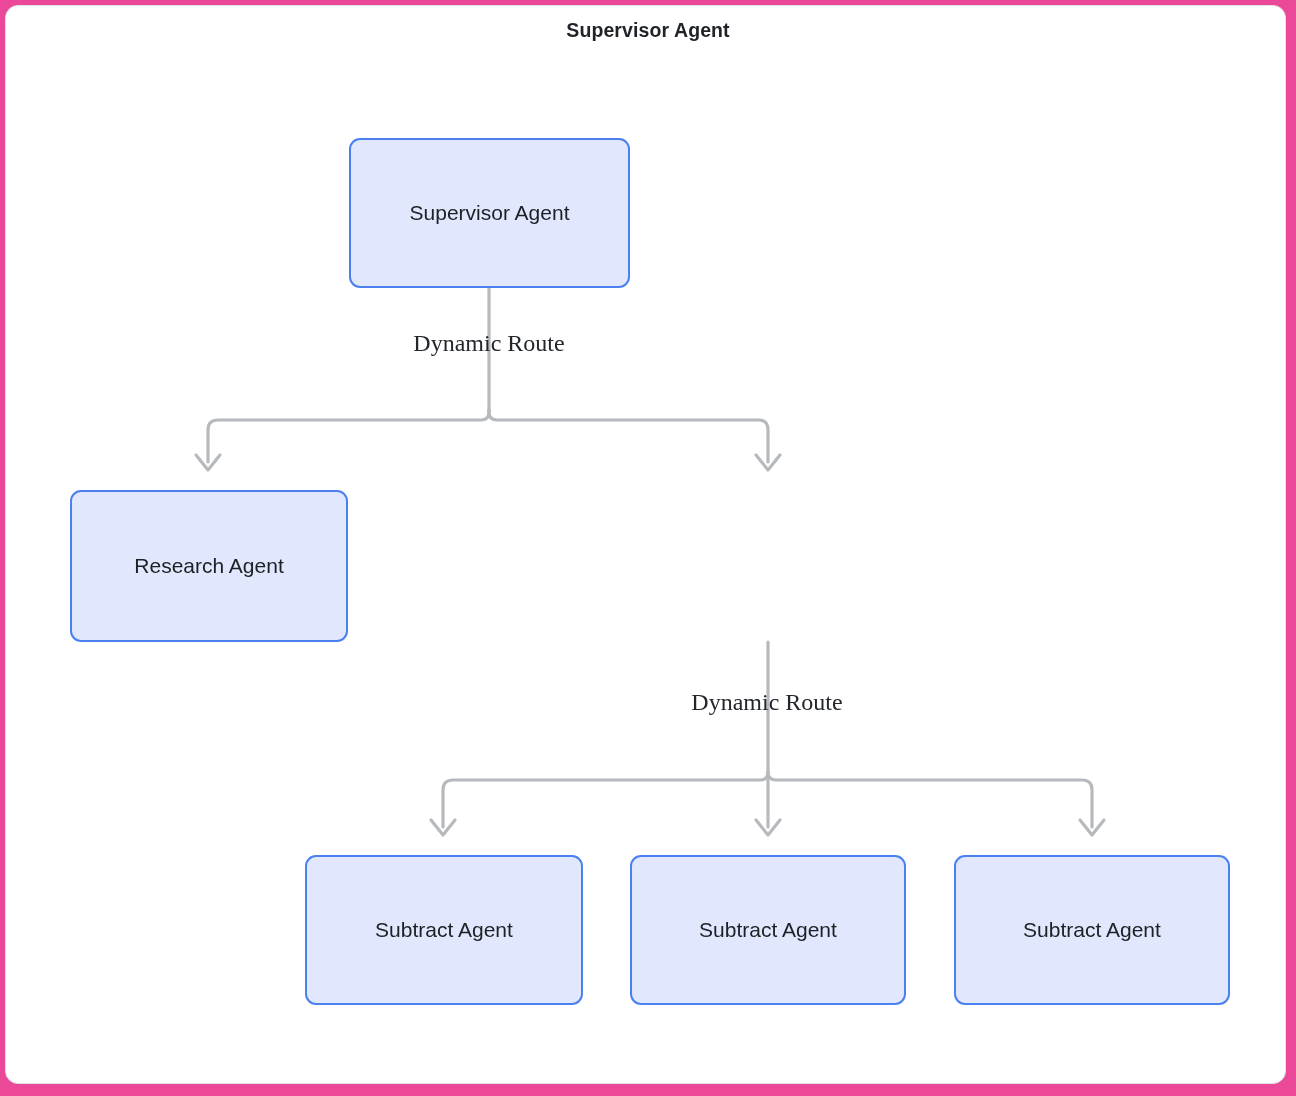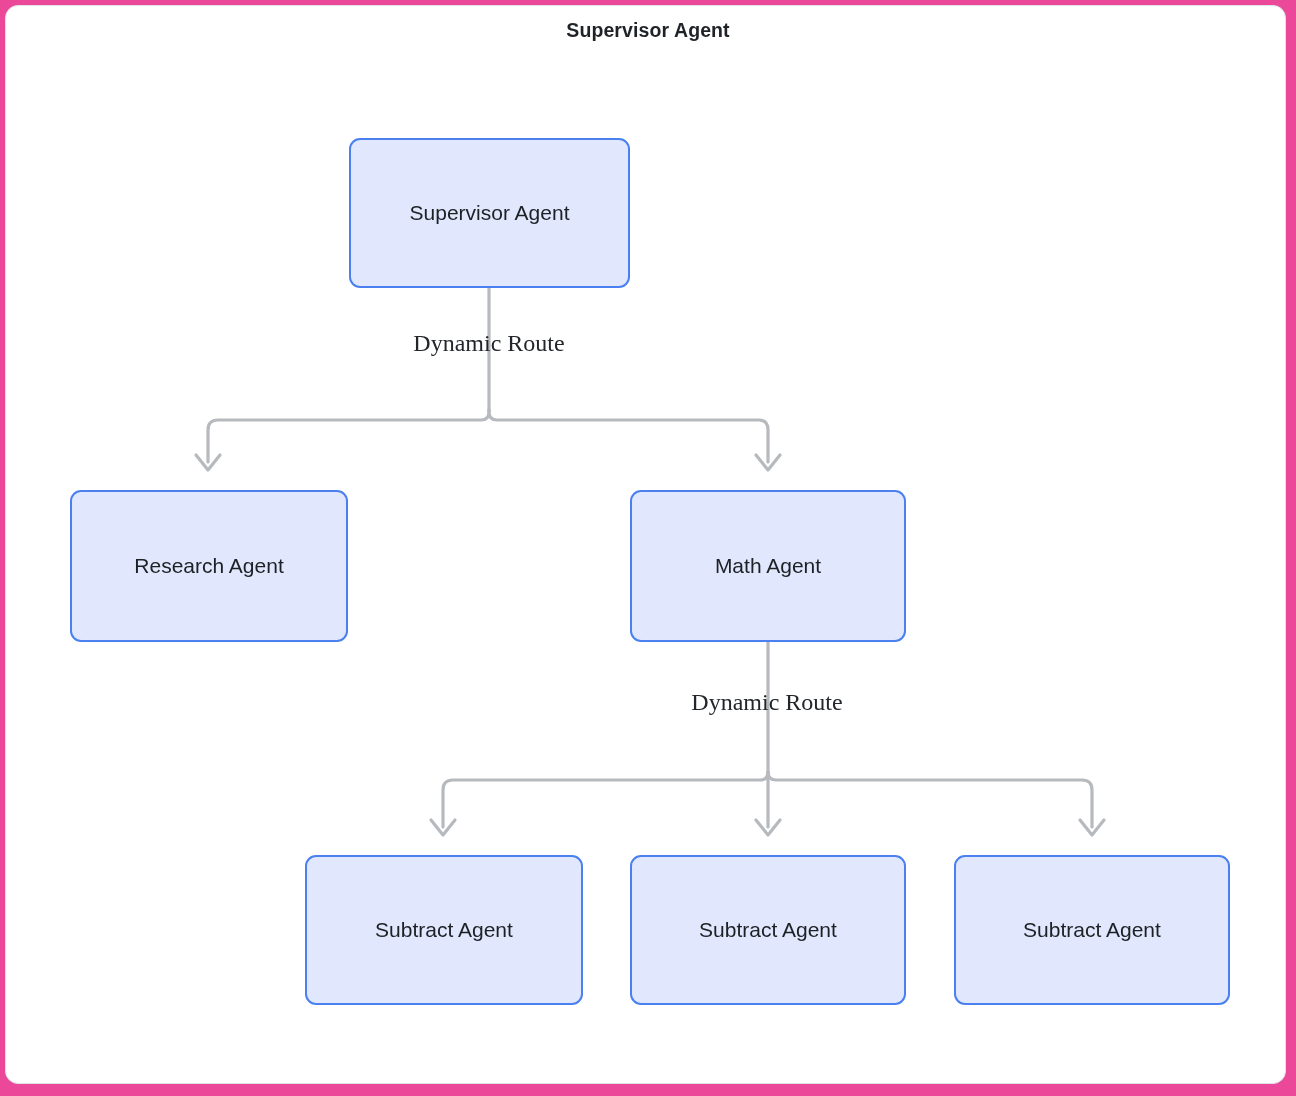--- a/index.html
+++ b/index.html
@@ -137,23 +137,20 @@
   <div class="edge-label" id="edge-label-middle">Dynamic Route</div>
 
   <div class="node" id="node-supervisor">
     <span class="node-label">Supervisor Agent</span>
   </div>
 
   <div class="node" id="node-research">
     <span class="node-label">Research Agent</span>
   </div>
 
-  <div class="node" id="node-math">
-    <span class="node-label">Math Agent</span>
-  </div>
 
   <div class="node" id="node-subtract-1">
     <span class="node-label">Subtract Agent</span>
   </div>
 
   <div class="node" id="node-subtract-2">
     <span class="node-label">Subtract Agent</span>
   </div>
 
   <div class="node" id="node-subtract-3">

